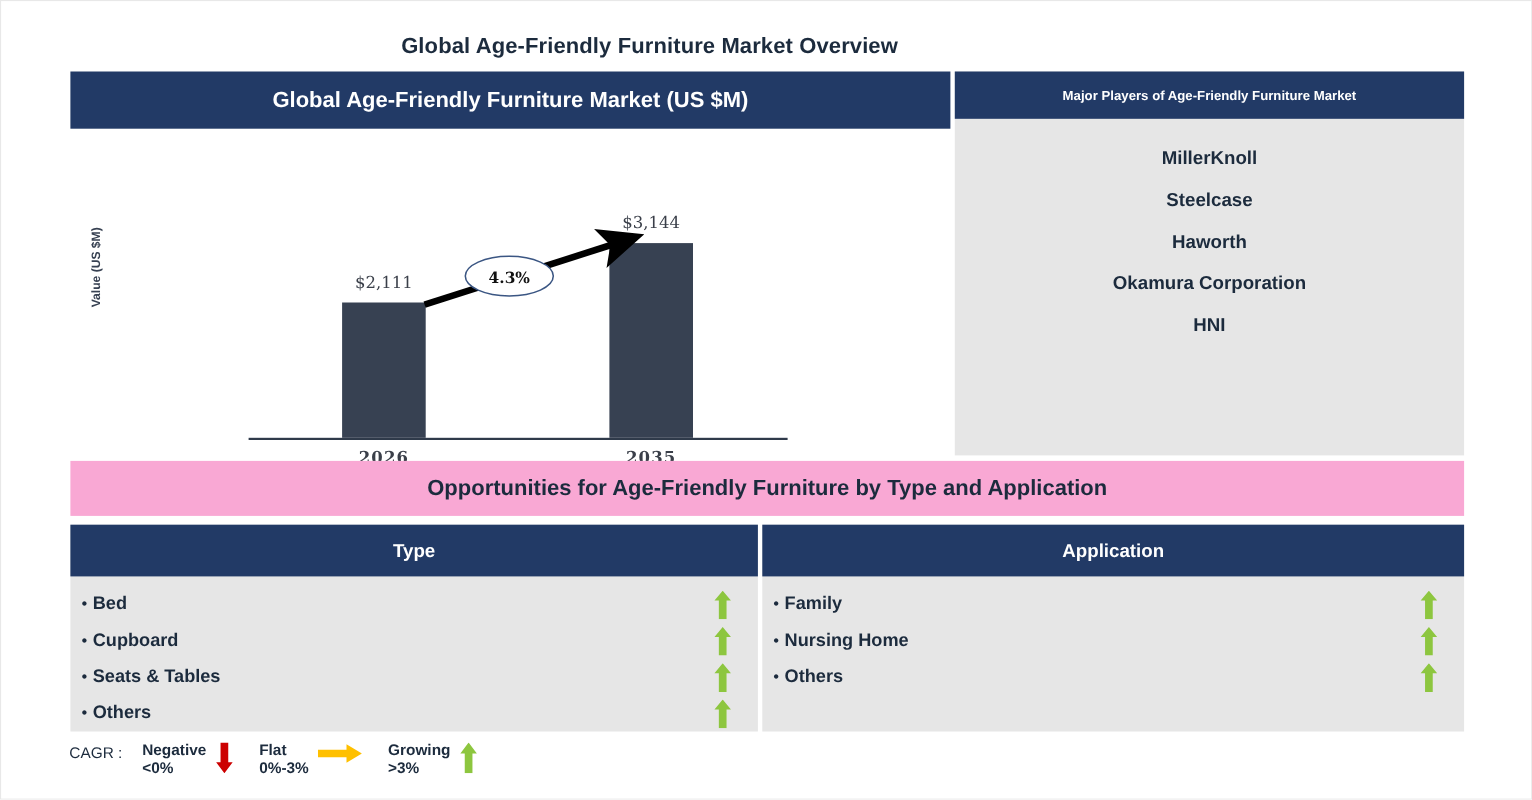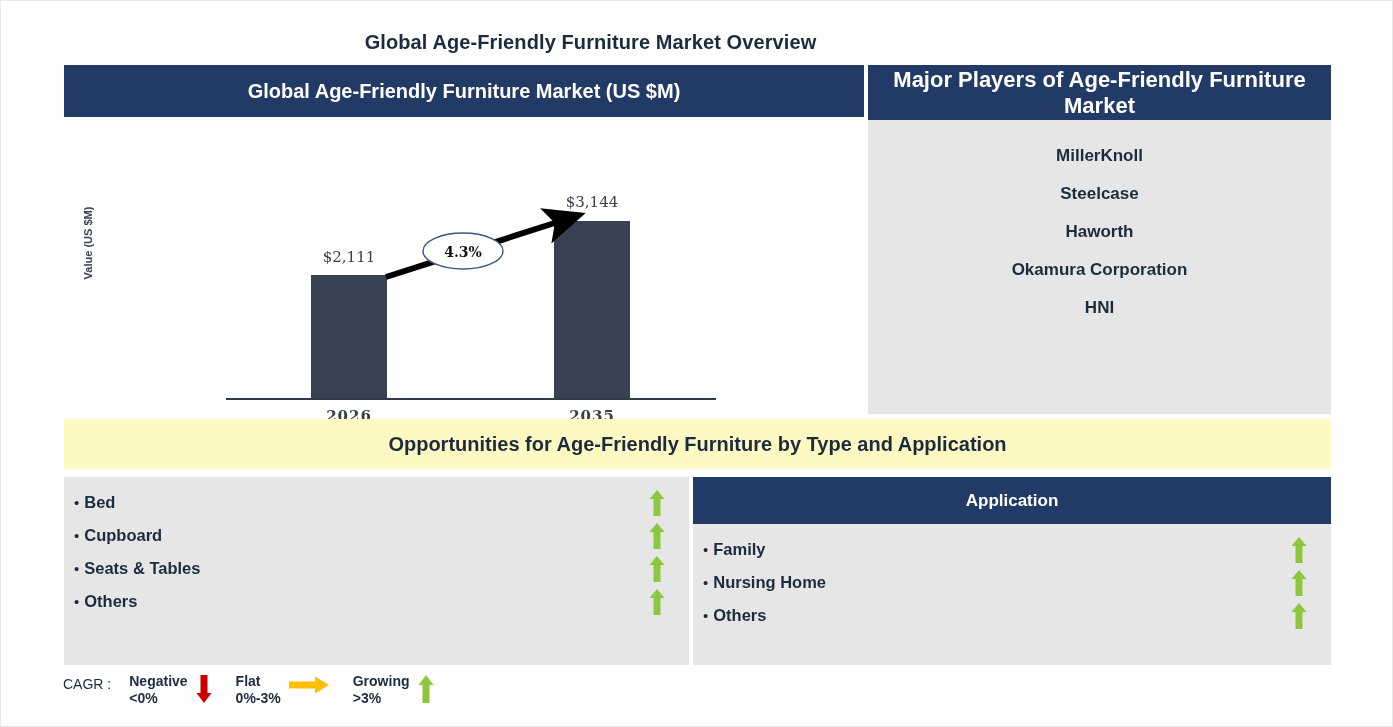--- a/index.html
+++ b/index.html
@@ -128,22 +128,22 @@
   
   .players-panel {
     position: absolute;
     left: 867px;
     top: 64px;
     width: 463px;
     height: 349px;
     background: #e6e6e6;
   }
   .players-panel .panel-head {
-    height: 55px;
-    font-size: 22px;
+    height: 43px;
+    font-size: 12px;
   }
   .players-list {
     position: relative;
     height: 290px;
     padding-top: 8px;
     box-sizing: border-box;
   }
   .player-item {
     text-align: center;
     font-size: 17px;
@@ -152,21 +152,21 @@
     padding: 18px 6px 0 6px;
   }
 
   
   .opp-band {
     position: absolute;
     left: 63px;
     top: 418px;
     width: 1267px;
     height: 50px;
-    background: #fef9c3;
+    background: #f9a8d4;
     display: flex;
     align-items: center;
     justify-content: center;
     font-size: 20px;
     font-weight: bold;
     color: #1c2b3d;
     box-sizing: border-box;
   }
 
   
@@ -295,20 +295,21 @@
       <div class="player-item">Steelcase</div>
       <div class="player-item">Haworth</div>
       <div class="player-item">Okamura Corporation</div>
       <div class="player-item">HNI</div>
     </div>
   </div>
 
   <div class="opp-band">Opportunities for Age-Friendly Furniture by Type and Application</div>
 
   <div class="col col-type">
+    <div class="panel-head">Type</div>
     <div class="col-list">
 
       <div class="col-row">
         <span class="bullet">•</span>
         <span class="label">Bed</span>
         <span class="trend arrow-up-green">
           <svg width="16" height="26" viewBox="0 0 16 26">
               <path d="M8 0 L15.5 9 L11.5 9 L11.5 26 L4.5 26 L4.5 9 L0.5 9 Z" fill="#8DC63F"></path>
             </svg>
         </span>

